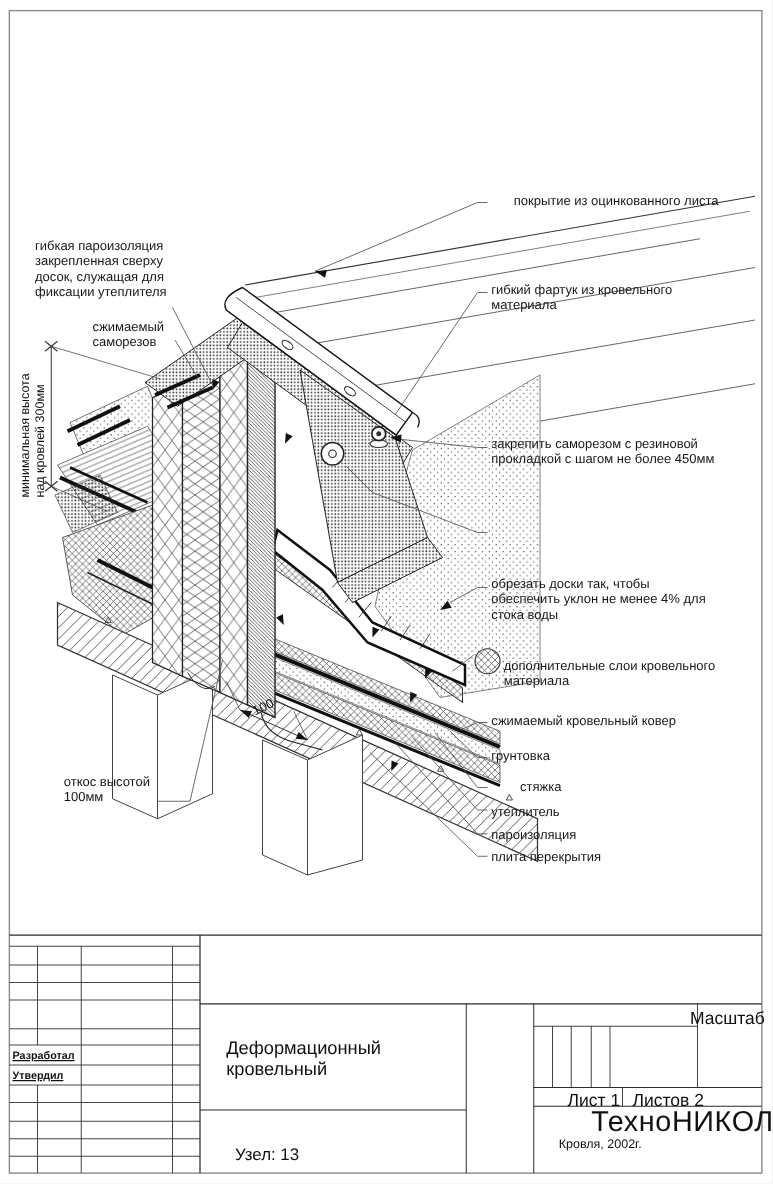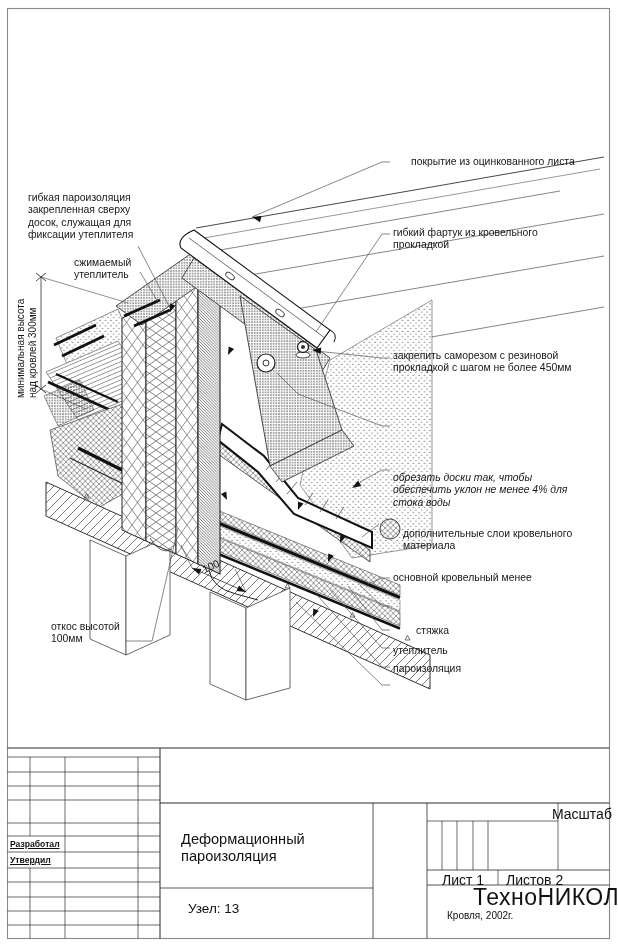--- a/index.html
+++ b/index.html
@@ -7,21 +7,21 @@
         font-family:"Liberation Sans",sans-serif;color:#1a1a1a;overflow:hidden;}
   svg.draw{position:absolute;left:0;top:0;width:618px;height:947px;}
   .lbl{position:absolute;font-size:10.4px;line-height:12.3px;white-space:pre-line;color:#161616;}
   .lbl.r{width:218px;}
   .lbl.vert{transform:rotate(-90deg);transform-origin:0 0;width:134px;font-size:10px;line-height:11.5px;}
   .dim{position:absolute;font-size:10.5px;color:#161616;}
   .dim.d100{transform:rotate(-25deg);}
   .tb{position:absolute;color:#111;}
   .tb.small{font-size:8.6px;font-weight:bold;text-decoration:underline;}
   .tb.title{font-size:14.6px;line-height:16.8px;white-space:pre-line;}
-  .tb.node{font-size:13.5px;}
+  .tb.node{font-size:13.5px;margin-top:15px;}
   .tb.tiny{font-size:14px;}
   .tb.brand{font-size:23px;letter-spacing:0.5px;margin-left:28px;}
   .tb.sub{font-size:10px;}
 </style>
 </head>
 <body>
 
 <div class="page">
 
 <svg class="draw" viewBox="0 0 618 947">
@@ -226,47 +226,49 @@
     <path d="M427,870 H609.5 M427,885 H609.5" stroke-width="0.8"></path>
     <path d="M498,870 V885" stroke-width="0.7"></path>
   </g>
 </svg>
 
 <div class="lbl" style="left:28px;top:192px;width:130px;">гибкая пароизоляция
 закрепленная сверху
 досок, служащая для
 фиксации утеплителя</div>
 <div class="lbl" style="left:74px;top:257px;width:80px;">сжимаемый
-утеплитель</div>
+саморезов</div>
 <div class="lbl vert" style="left:15px;top:398px;">минимальная высота
 над кровлей 300мм</div>
 <div class="lbl" style="left:51px;top:621px;width:95px;">откос высотой
 100мм</div>
 
 <div class="lbl r" style="left:411px;top:156px;">покрытие из оцинкованного листа</div>
 <div class="lbl r" style="left:393px;top:227px;">гибкий фартук из кровельного
-прокладкой</div>
+материала</div>
 <div class="lbl r" style="left:393px;top:350px;">закрепить саморезом с резиновой
 прокладкой с шагом не более 450мм</div>
-<div class="lbl r" style="left:393px;top:472px;font-style:italic;">обрезать доски так, чтобы
+<div class="lbl r" style="left:393px;top:462px;">обрезать доски так, чтобы
 обеспечить уклон не менее 4% для
 стока воды</div>
 <div class="lbl r" style="left:403px;top:528px;width:208px;">дополнительные слои кровельного
 материала</div>
-<div class="lbl r" style="left:393px;top:572px;">основной кровельный менее</div>
+<div class="lbl r" style="left:393px;top:572px;">сжимаемый кровельный ковер</div>
+<div class="lbl r" style="left:393px;top:600px;">грунтовка</div>
 <div class="lbl r" style="left:393px;top:625px;margin-left:23px;">стяжка</div>
 <div class="lbl r" style="left:393px;top:645px;">утеплитель</div>
 <div class="lbl r" style="left:393px;top:663px;">пароизоляция</div>
+<div class="lbl r" style="left:393px;top:681px;">плита перекрытия</div>
 
 <div class="dim d100" style="left:202px;top:560px;">100</div>
 
 <div class="tb small" style="left:10px;top:839px;">Разработал</div>
 <div class="tb small" style="left:10px;top:855px;">Утвердил</div>
 <div class="tb title" style="left:181px;top:831px;">Деформационный
-пароизоляция</div>
+кровельный</div>
 <div class="tb node" style="left:188px;top:901px;">Узел: 13</div>
 <div class="tb tiny" style="left:552px;top:806px;width:54px;text-align:right;">Масштаб</div>
-<div class="tb tiny" style="left:442px;top:872px;">Лист 1</div>
+<div class="tb tiny" style="left:454px;top:872px;">Лист 1</div>
 <div class="tb tiny" style="left:506px;top:872px;">Листов 2</div>
 <div class="tb brand" style="left:445px;top:884px;">ТехноНИКОЛЬ</div>
 <div class="tb sub" style="left:447px;top:910px;">Кровля, 2002г.</div>
 
 </div>
 
 </body></html>

